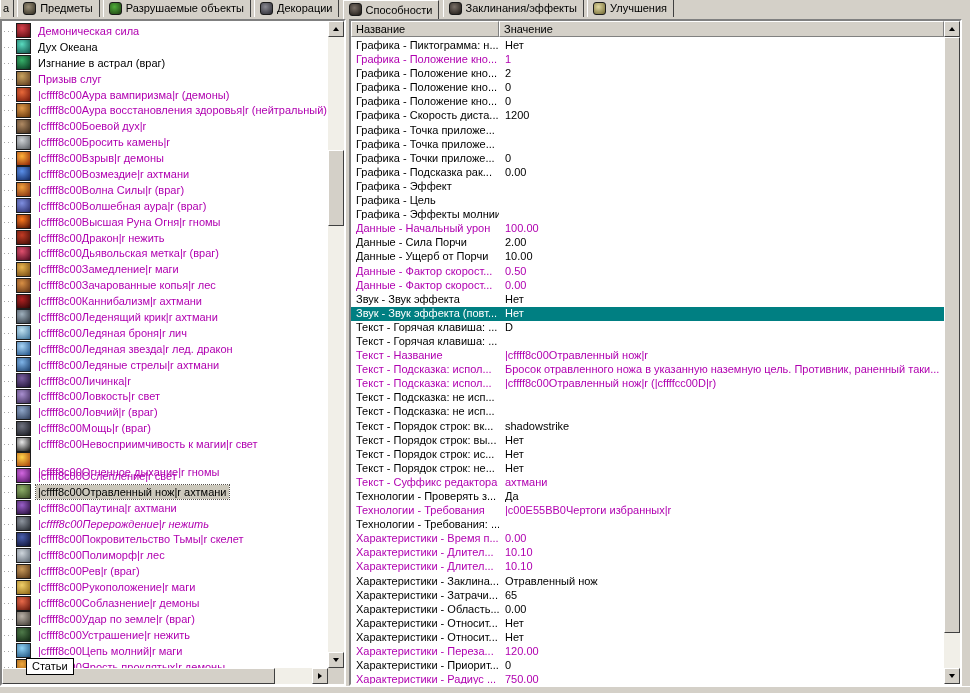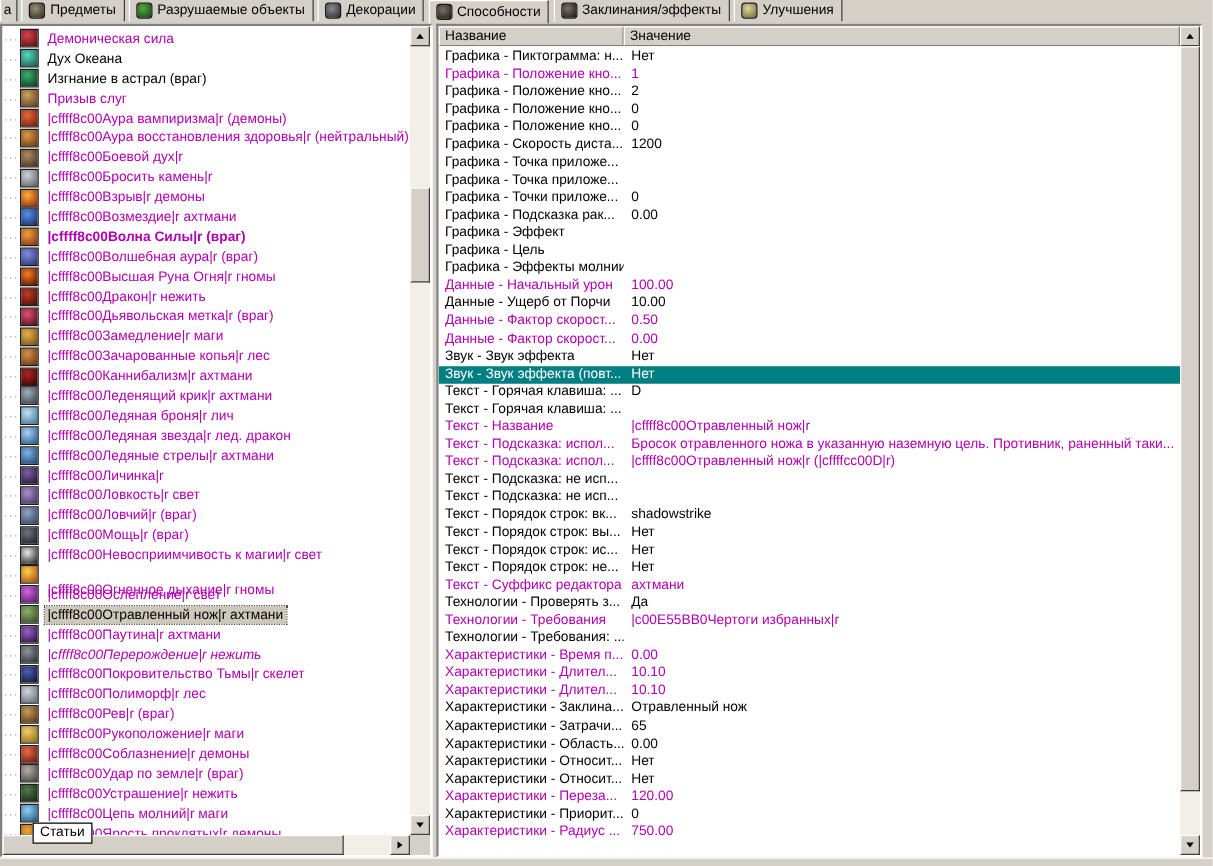--- a/index.html
+++ b/index.html
@@ -209,21 +209,21 @@
 
   <div class="li">
     <span class="dots">···</span>
     <span class="ico" style="background: radial-gradient(circle at 38% 32%, rgb(90, 143, 232), rgb(16, 38, 94));"></span>
     <span class="lbl" style="color: rgb(176, 0, 176);">|cffff8c00Возмездие|r ахтмани</span>
   </div>
 
   <div class="li">
     <span class="dots">···</span>
     <span class="ico" style="background: radial-gradient(circle at 38% 32%, rgb(240, 160, 60), rgb(124, 42, 16));"></span>
-    <span class="lbl" style="color: rgb(176, 0, 176); font-weight: bold;">|cffff8c00Волна Силы|r (враг)</span>
+    <span class="lbl" style="color: rgb(176, 0, 176);">|cffff8c00Волна Силы|r (враг)</span>
   </div>
 
   <div class="li">
     <span class="dots">···</span>
     <span class="ico" style="background: radial-gradient(circle at 38% 32%, rgb(127, 143, 224), rgb(39, 42, 102));"></span>
     <span class="lbl" style="color: rgb(176, 0, 176);">|cffff8c00Волшебная аура|r (враг)</span>
   </div>
 
   <div class="li">
     <span class="dots">···</span>
@@ -490,20 +490,24 @@
   <div class="row">
     <span class="n">Графика - Эффекты молнии</span>
     <span class="v"></span>
   </div>
 
   <div class="row purple">
     <span class="n">Данные - Начальный урон</span>
     <span class="v">100.00</span>
   </div>
 
+  <div class="row">
+    <span class="n">Данные - Сила Порчи</span>
+    <span class="v">2.00</span>
+  </div>
 
   <div class="row">
     <span class="n">Данные - Ущерб от Порчи</span>
     <span class="v">10.00</span>
   </div>
 
   <div class="row purple">
     <span class="n">Данные - Фактор скорост...</span>
     <span class="v">0.50</span>
   </div>

